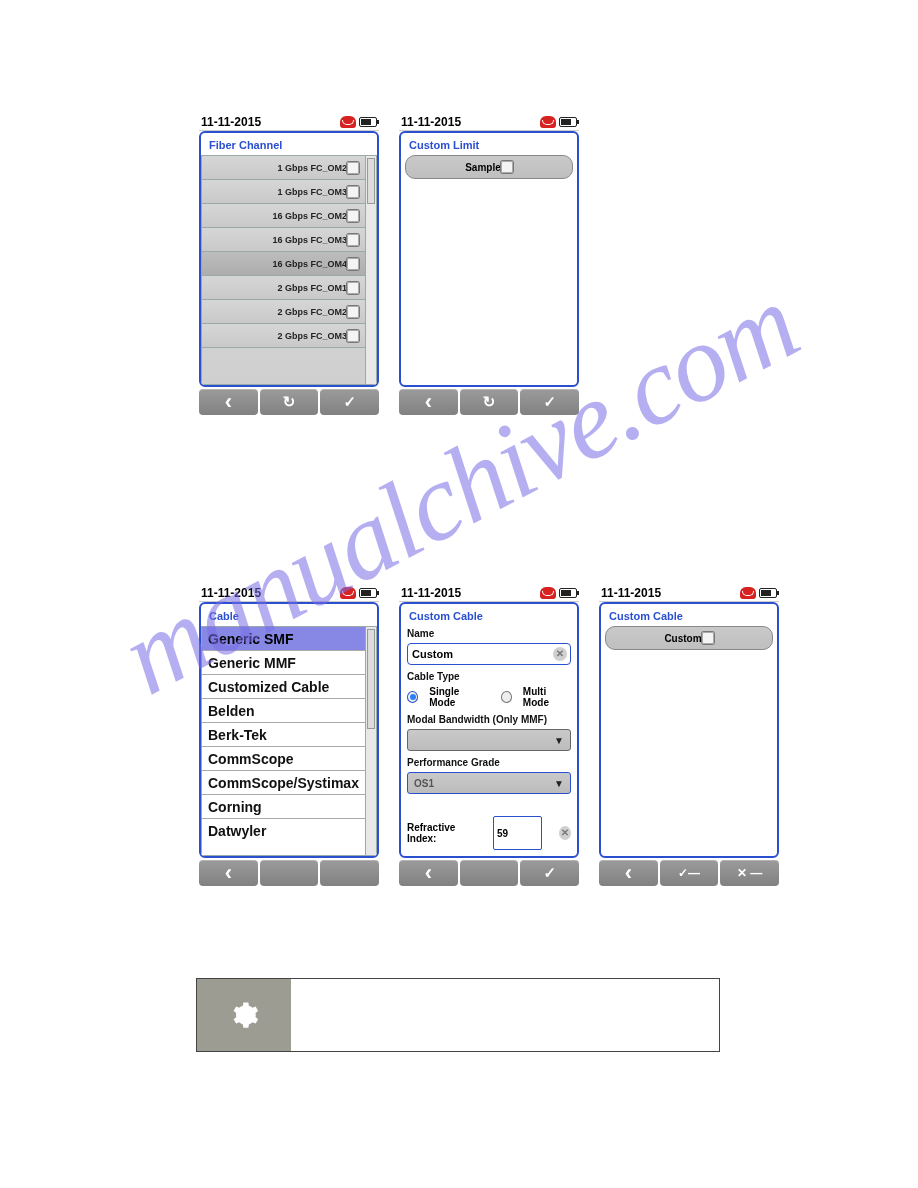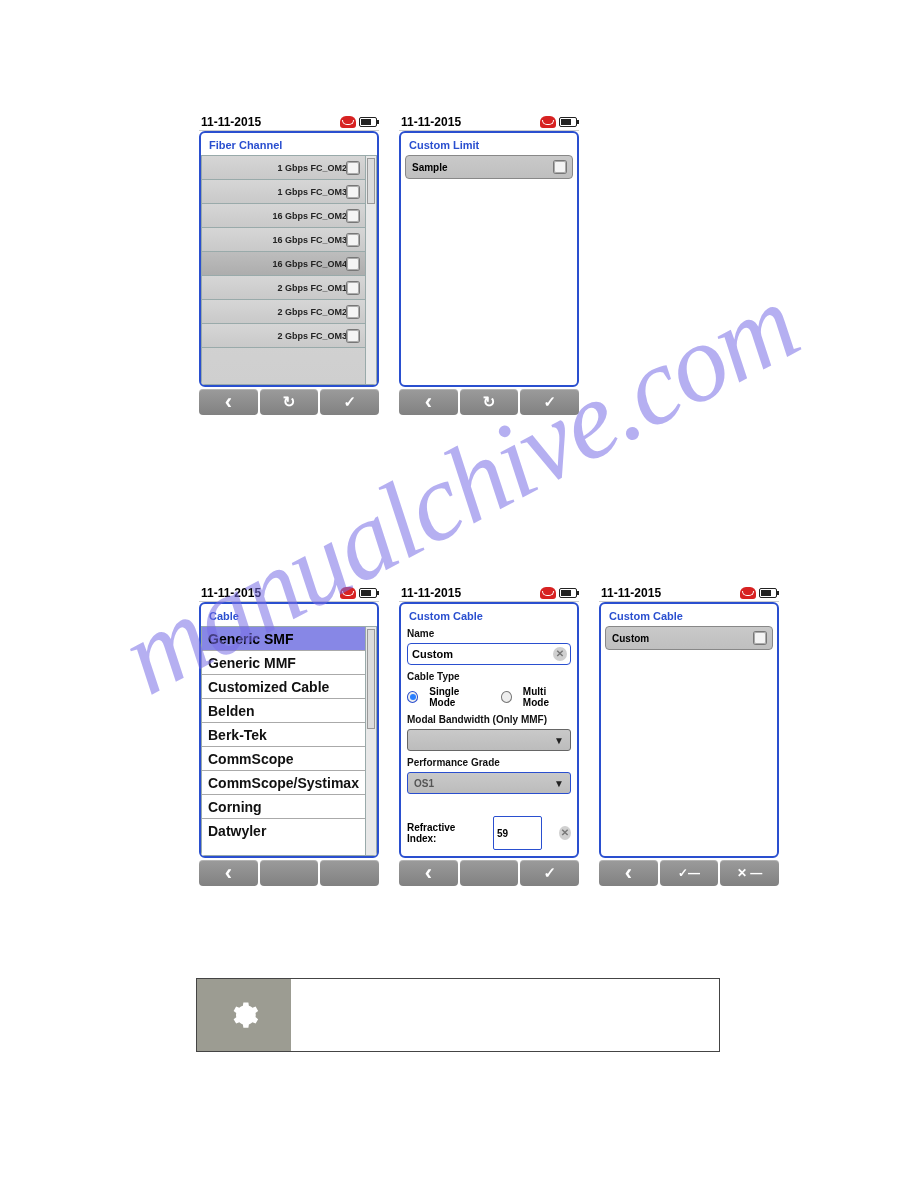--- a/index.html
+++ b/index.html
@@ -154,22 +154,22 @@
     display: flex; align-items: center; justify-content: center;
     color:#fff;
     font-size: 15px;
     box-shadow: inset 0 1px 0 rgba(255,255,255,.25);
   }
   .cl-body { flex:1; padding: 0 4px 4px 4px; display:flex; flex-direction:column; }
   .single-item {
     height: 24px;
     background: linear-gradient(#c9c9c9,#bfbfbf);
     border:1px solid #888;
-    border-radius: 4px;
-    display:flex; align-items:center; justify-content:space-between;
+    border-radius: 10px;
+    display:flex; align-items:center; justify-content:center;
     padding: 0 6px;
     font-size:10px; font-weight:bold;
   }
   .form { flex:1; padding: 0 6px 6px 6px; font-size:10px; font-weight:bold; display:flex; flex-direction:column; gap:4px;}
   .form-label { color:#111; font-size:10px; font-weight:bold; margin-top:2px;}
   .text-input {
     height: 22px;
     border: 1.5px solid #2a4fcf;
     border-radius: 4px;
     padding: 0 20px 0 4px;

